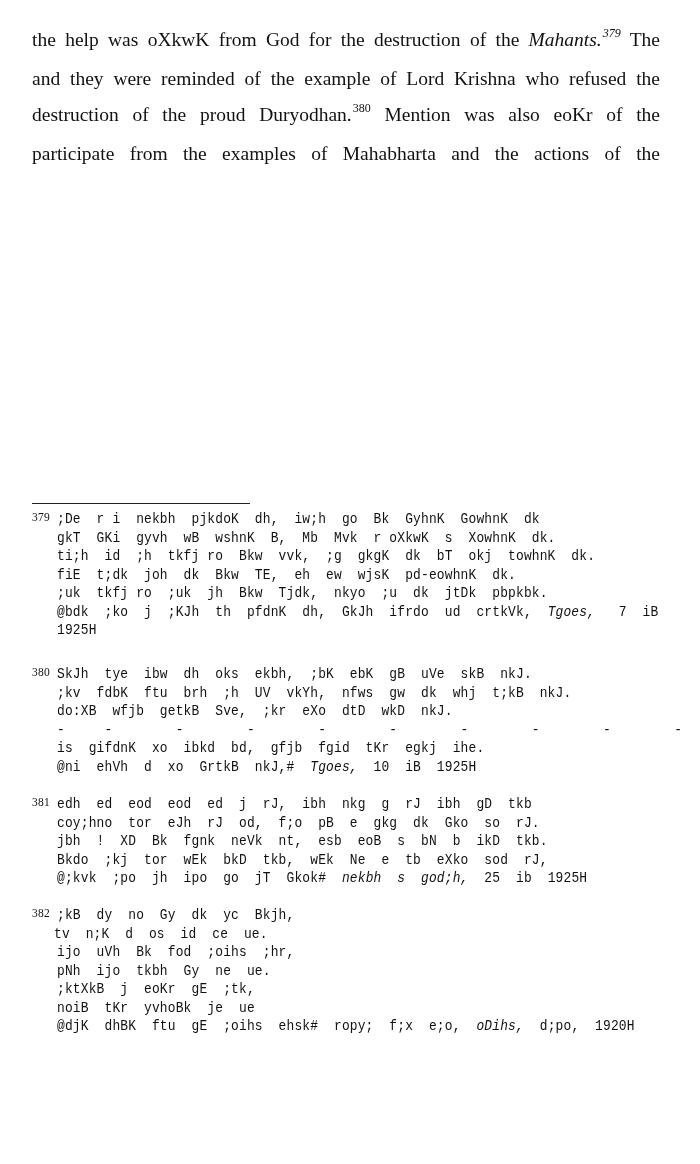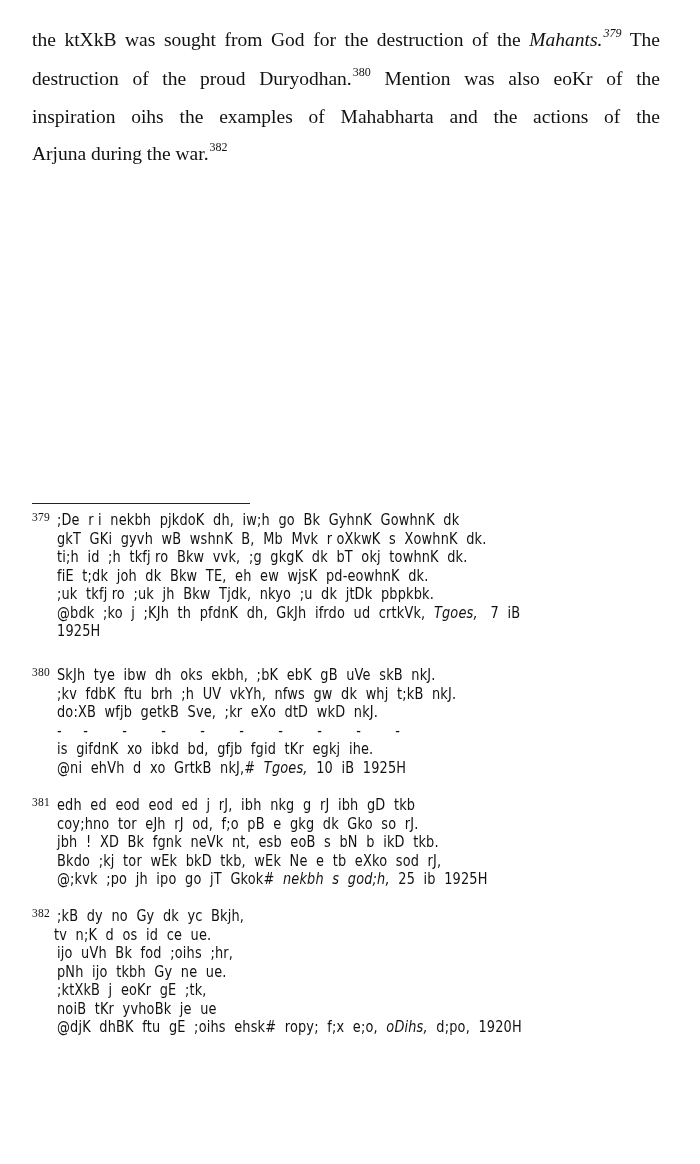--- a/index.html
+++ b/index.html
@@ -14,34 +14,34 @@
   .body-line { display: block; white-space: nowrap; text-align: justify; text-align-last: justify; }
   .body-line.last { text-align-last: left; }
   sup.fnref { font-size: 12px; vertical-align: 0; position: relative; top: -9px; margin-left: 1px; }
   sup.fnref.it { font-style: italic; }
   em { font-style: italic; }
   .separator { position: absolute; left: 32px; top: 503px; width: 218px; height: 0; border-top: 1px solid #222; }
   .footnote { position: absolute; left: 32px; width: 640px;
     font-family: "DejaVu Sans", "Liberation Sans", sans-serif;
     font-size: 15px; line-height: 18.5px; letter-spacing: 0.2px; color: #111; }
   .fn-num { position: absolute; left: 0; top: 0; font-family: "Liberation Serif", serif; font-size: 11.5px; line-height: 12px; }
-  .fn-lines { margin-left: 25px; }
+  .fn-lines { margin-left: 25px; font-family: Liberation Mono, monospace; }
   .fn-line { display: block; white-space: pre; transform: scaleX(0.86); transform-origin: left center; }
   .fn-line .it { font-style: italic; }
 </style>
 </head>
 <body>
 
 <div class="page">
 
   <div class="body-text">
-    <span class="body-line"><span>the ktXkB was sought from God for the destruction of the </span><em>Mahants.</em><sup class="fnref it">379</sup><span>  The</span></span>
+    <span class="body-line"><span>the help was oXkwK from God for the destruction of the </span><em>Mahants.</em><sup class="fnref it">379</sup><span>  The</span></span>
+    <span class="body-line">and they were reminded of the example of Lord Krishna who refused the</span>
     <span class="body-line"><span>destruction of the proud Duryodhan.</span><sup class="fnref">380</sup><span>  Mention was also eoKr of the</span></span>
-    <span class="body-line">inspiration oihs the examples of Mahabharta and the actions of the</span>
-    <span class="body-line last"><span>Arjuna during the war.</span><sup class="fnref">382</sup></span>
+    <span class="body-line">participate from the examples of Mahabharta and the actions of the</span>
   </div>
 
   <div class="separator"></div>
 
   <div class="footnote" style="top:511px;">
     <span class="fn-num">379</span>
     <div class="fn-lines">
       <span class="fn-line">;De  r i  nekbh  pjkdoK  dh,  iw;h  go  Bk  GyhnK  GowhnK  dk</span>
       <span class="fn-line">gkT  GKi  gyvh  wB  wshnK  B,  Mb  Mvk  r oXkwK  s  XowhnK  dk.</span>
       <span class="fn-line">ti;h  id  ;h  tkfj ro  Bkw  vvk,  ;g  gkgK  dk  bT  okj  towhnK  dk.</span>

